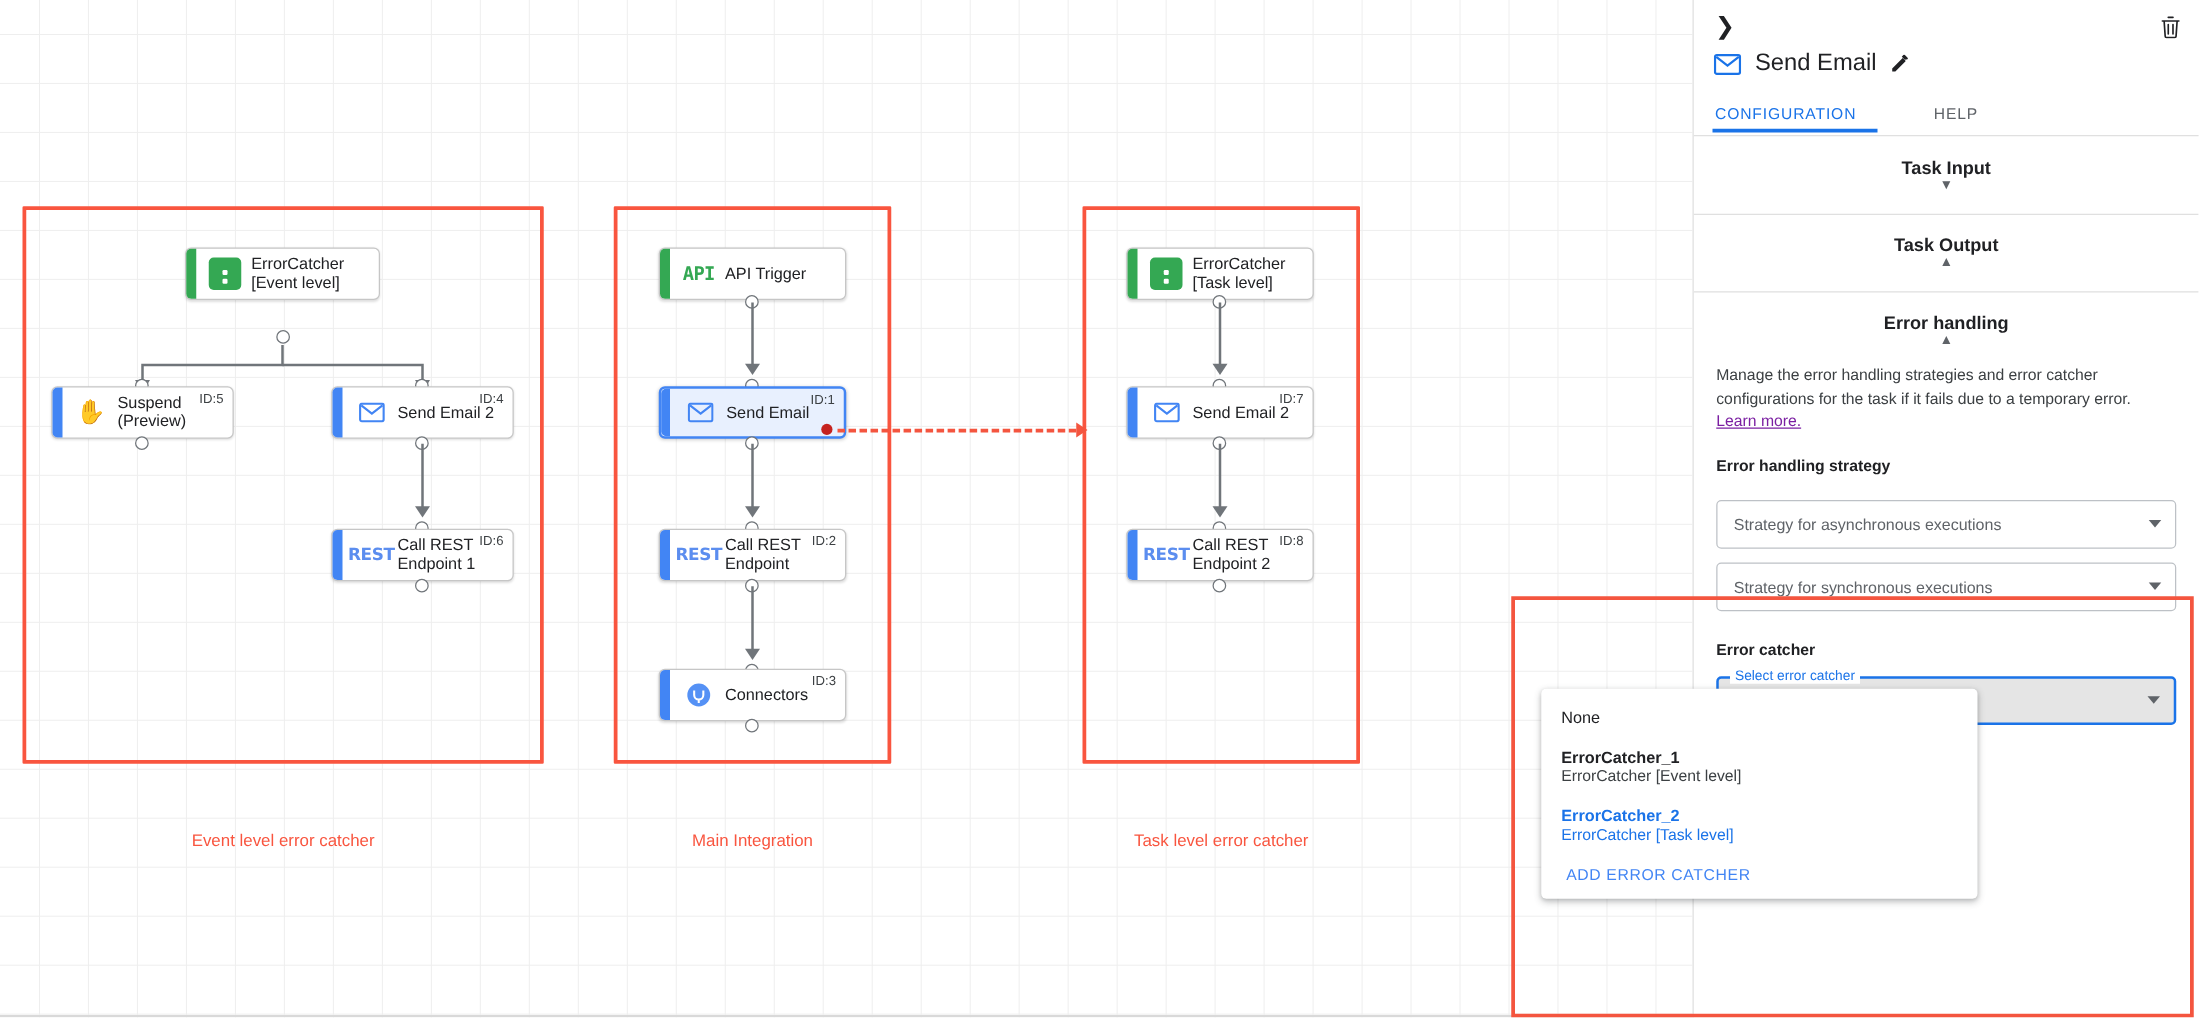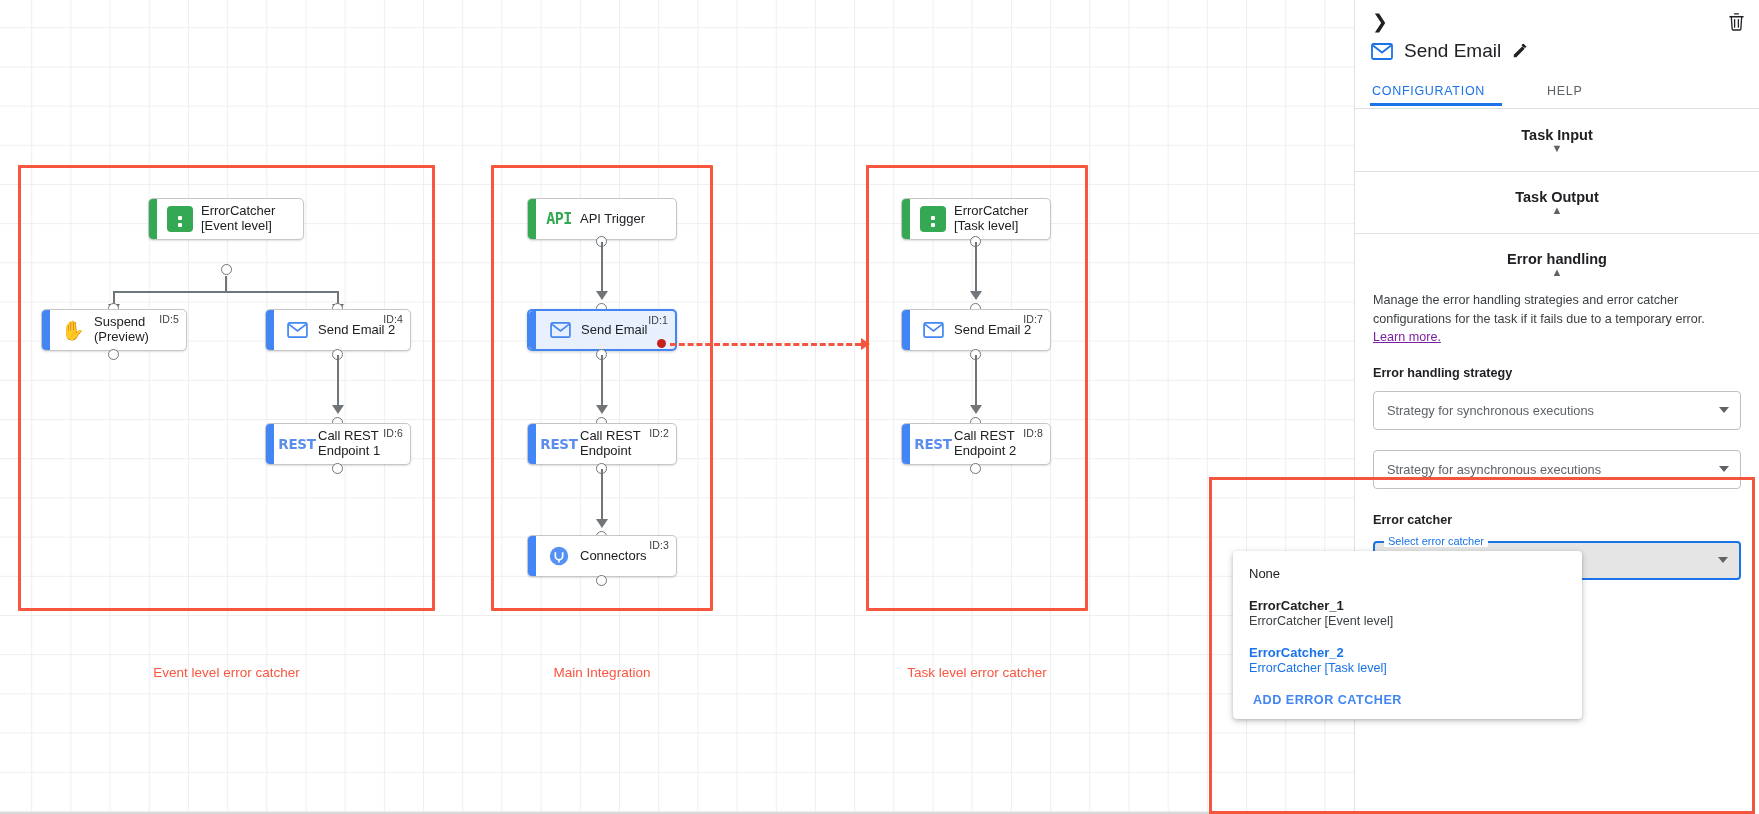--- a/index.html
+++ b/index.html
@@ -235,21 +235,21 @@
     padding:10px 0 8px 0;
   }
   .dd-item{ padding:5px 16px; cursor:pointer; }
   .dd-item .t1{ font-size:13px; color:#202124; }
   .dd-item .t1.bold{ font-weight:bold; }
   .dd-item .t2{ font-size:12.6px; color:#3c4043; margin-top:1px; }
   .dd-item.sel .t1{ color:#1a73e8; font-weight:bold; }
   .dd-item.sel .t2{ color:#1a73e8; }
   .dd-add{
     padding:13px 16px 4px 20px; font-size:12.6px; letter-spacing:.5px;
-    color:#4285f4; cursor:pointer; font-weight:700;
+    color:#4285f4; cursor:pointer; font-weight:400;
   }
 </style>
 </head>
 <body>
 
 <div id="canvas">
 
   <div class="group-box" style="left:18px; top:165px; width:417px; height:446px;"></div>
   <div class="group-box" style="left:491px; top:165px; width:222px; height:446px;"></div>
   <div class="group-box" style="left:866px; top:165px; width:222px; height:446px;"></div>
@@ -482,27 +482,27 @@
       </div>
 
       <div class="body-text">
         <span>Manage the error handling strategies and error catcher configurations for the task if it fails due to a temporary error.</span>
         <br>
         <span class="learn">Learn more.</span>
       </div>
 
       <div class="field-label">Error handling strategy</div>
 
+      <div class="select" style="margin-top:20px;">
+        <span>Strategy for asynchronous executions</span>
+        <span class="caret"></span>
+      </div>
+
       <div class="select">
         <span>Strategy for synchronous executions</span>
-        <span class="caret"></span>
-      </div>
-
-      <div class="select" style="margin-top:20px;">
-        <span>Strategy for asynchronous executions</span>
         <span class="caret"></span>
       </div>
 
       <div style="margin-top:24px;">
         <div class="sub-label">Error catcher</div>
 
         <div class="select-focus">
           <span class="legend">Select error catcher</span>
           <span>ErrorCatcher_2</span>
           <span class="caret"></span>

